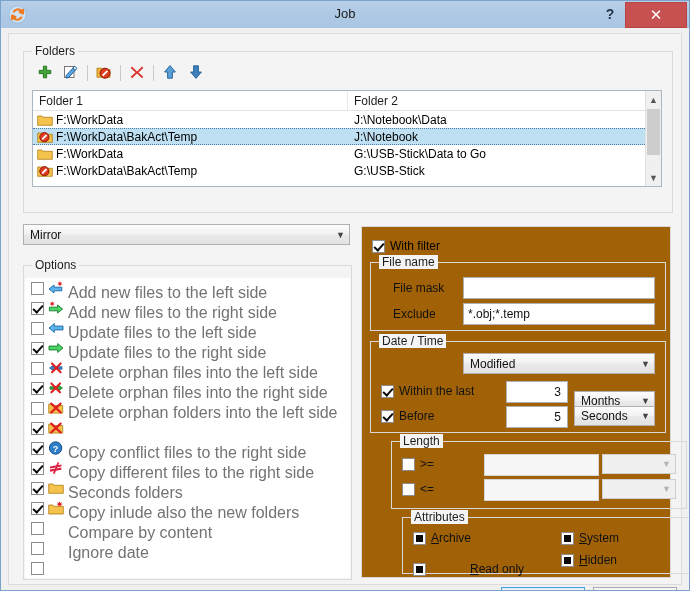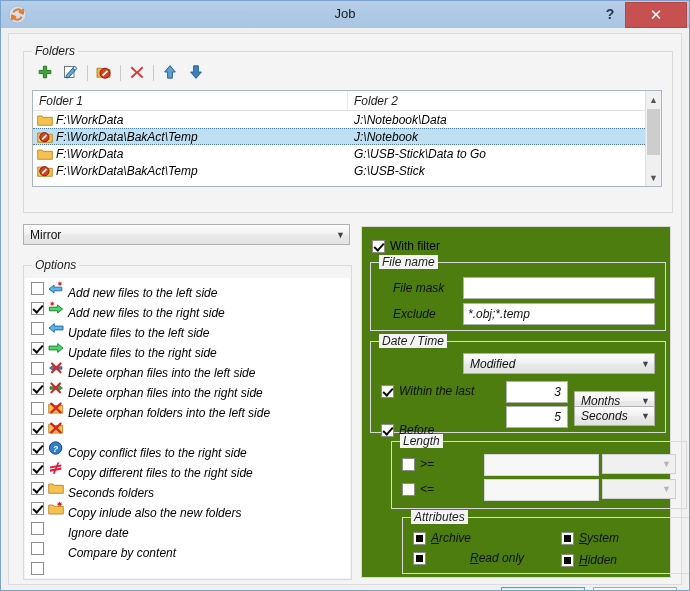--- a/index.html
+++ b/index.html
@@ -97,21 +97,20 @@
     bottom: 5px;
     background: #f4f4f4;
     border: 1px solid #dcdcdc;
   }
 
   
   .group {
     position: absolute;
     border: 1px solid #d9d9d9;
     background: transparent;
-    font-style: italic;
   }
   .group > .legend {
     position: absolute;
     top: -8px;
     left: 8px;
     background: #f4f4f4;
     padding: 0 3px;
     font-size: 12px;
     color: #1d1d1d;
     white-space: nowrap;
@@ -288,22 +287,22 @@
   }
   .opt-row {
     display: flex;
     align-items: center;
     height: 20px;
     padding-left: 6px;
     gap: 4px;
     cursor: default;
   }
   .opt-label {
-    font-size: 12px;
-    color: #000000;
+    font-size: 16px;
+    color: #737373;
     white-space: nowrap;
     margin-top: 9px;
   }
   .opt-icon {
     width: 16px;
     height: 14px;
     display: flex;
     align-items: center;
     justify-content: center;
     flex: 0 0 16px;
@@ -342,21 +341,21 @@
   }
 
   
   #filter-panel {
     position: absolute;
     left: 352px;
     top: 192px;
     width: 310px;
     height: 352px;
     border: 1px solid #d9d9d9;
-    background: #4d7c0f;
+    background: #a16207;
     box-sizing: border-box;
   }
   .withfilter-row {
     position: absolute;
     left: 10px;
     top: 12px;
     display: flex;
     align-items: center;
     gap: 5px;
     cursor: default;
@@ -714,26 +713,26 @@
                 <svg width="16" height="14" viewBox="0 0 16 14">
                   <path d="M0.7 4h4.3l1.1 1.3h9.2v7.7H0.7z" fill="#f5c24d" stroke="#b07d15" stroke-width="0.8" stroke-linejoin="round"></path>
                   <path d="M11.6 0.5 L12.4 2.1 L14.1 1.6 L13.1 3 L14.4 4 L12.7 4.1 L12.9 5.8 L11.6 4.6 L10.3 5.8 L10.5 4.1 L8.8 4 L10.1 3 L9.1 1.6 L10.8 2.1z" fill="#e02020"></path>
                 </svg>
               </span>
               <span class="opt-label">Copy inlude also the new folders</span>
             </div>
             <div class="opt-row">
               <span class="cb"></span>
               <span class="opt-icon"></span>
-              <span class="opt-label">Ignore date</span>
+              <span class="opt-label">Compare by content</span>
             </div>
             <div class="opt-row">
               <span class="cb"></span>
               <span class="opt-icon"></span>
-              <span class="opt-label">Compare by content</span>
+              <span class="opt-label">Ignore date</span>
             </div>
             <div class="opt-row">
               <span class="cb"></span>
               <span class="opt-icon"></span>
             </div>
           </div>
     </div>
 
     <div id="filter-panel">
 
@@ -760,21 +759,21 @@
         <div class="chk-inline" style="left:10px; top:42px;">
           <span class="cb checked"></span>
           <span class="lbl">Within the last</span>
         </div>
         <div class="textbox num" style="left:135px; top:39px; width:62px; height:20px;">3</div>
         <div class="combo" style="position:absolute; left:203px; top:49px; width:81px; height:20px;">
           <span class="cval">Months</span>
           <span class="carrow">▼</span>
         </div>
 
-        <div class="chk-inline" style="left:10px; top:81px;">
+        <div class="chk-inline" style="left:10px; top:67px;">
           <span class="cb checked"></span>
           <span class="lbl">Before</span>
         </div>
         <div class="textbox num" style="left:135px; top:64px; width:62px; height:20px;">5</div>
         <div class="combo" style="position:absolute; left:203px; top:64px; width:81px; height:20px;">
           <span class="cval">Seconds</span>
           <span class="carrow">▼</span>
         </div>
       </div>
 
@@ -806,21 +805,21 @@
         <span class="legend">Attributes</span>
 
         <div class="chk-inline" style="left:10px; top:13px;">
           <span class="cb indet"></span>
           <span class="lbl"><u>A</u><span>rchive</span></span>
         </div>
         <div class="chk-inline" style="left:158px; top:13px;">
           <span class="cb indet"></span>
           <span class="lbl"><u>S</u><span>ystem</span></span>
         </div>
-        <div class="chk-inline" style="left:10px; top:33px;gap:44px;">
+        <div class="chk-inline" style="left:10px; top:44px;gap:44px;">
           <span class="cb indet"></span>
           <span class="lbl"><u>R</u><span>ead only</span></span>
         </div>
         <div class="chk-inline" style="left:158px; top:35px;">
           <span class="cb indet"></span>
           <span class="lbl"><u>H</u><span>idden</span></span>
         </div>
       </div>
     </div>
 

